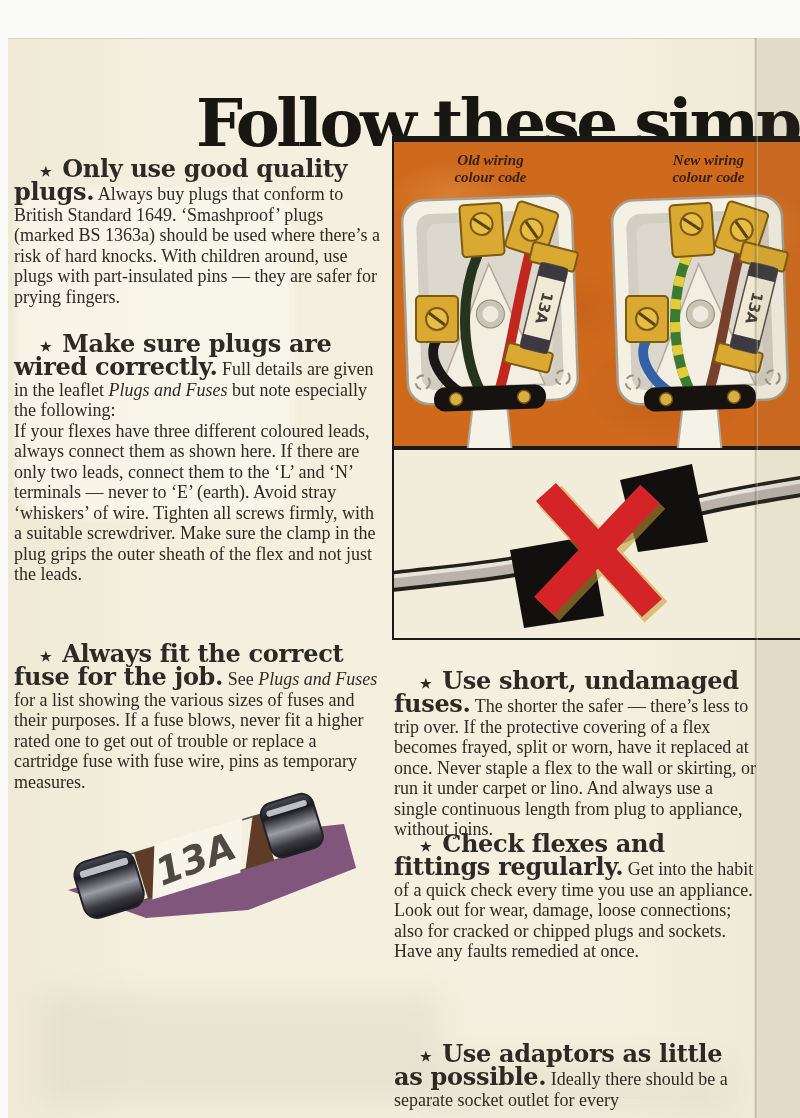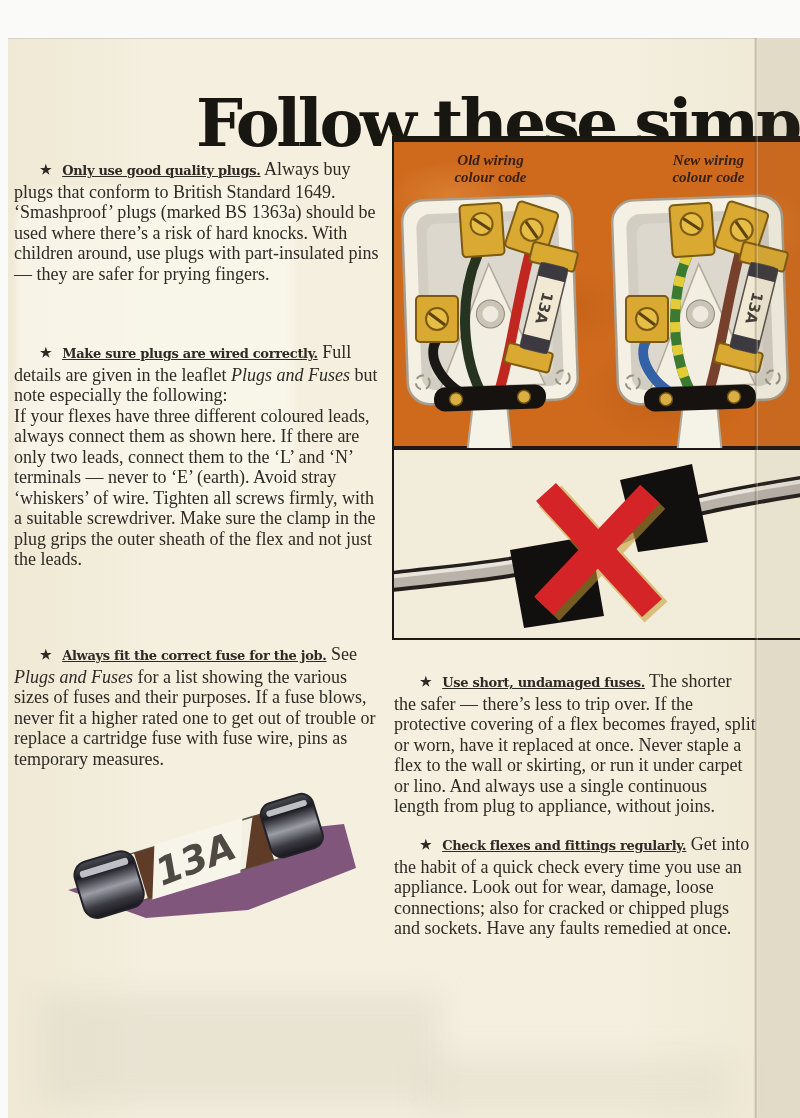--- a/index.html
+++ b/index.html
@@ -18,21 +18,21 @@
   #ghost-b2{left:430px;top:1058px;width:300px;height:58px;background:rgba(213,207,190,0.30);filter:blur(14px);}
   
   #title{position:absolute;left:196px;top:40px;width:640px;
          font-family:"DejaVu Serif",serif;font-weight:700;font-size:66px;
          letter-spacing:-3.5px;color:#181611;white-space:nowrap;}
   
   .para{position:absolute;width:368px;font-size:18px;line-height:20.5px;
         color:#2d2a25;text-indent:26px;}
   .para.leftcol{left:14px;}
   .para.rightcol{left:394px;width:362px;}
-  .para b{font-family:"DejaVu Serif",serif;font-size:13px;letter-spacing:-0.3px;text-decoration:underline;}
+  .para b{font-family:"DejaVu Serif",serif;font-size:24px;letter-spacing:-0.3px;}
   .para .star{font-size:13px;font-weight:bold;margin-right:6px;vertical-align:1.5px;}
   .para i{font-style:italic;}
   
   #wiring-panel{position:absolute;left:392px;top:136px;width:408px;height:312px;
         border-top:6px solid #1c1813;border-left:2px solid #1c1813;border-bottom:2px solid #1c1813;
         box-sizing:border-box;background-color:#cf6a1d;
         background-image:
           radial-gradient(ellipse 90px 50px at 14% 18%, rgba(255,200,120,0.22), transparent 70%),
           radial-gradient(ellipse 130px 80px at 68% 82%, rgba(130,55,0,0.20), transparent 70%),
           radial-gradient(ellipse 110px 60px at 42% 55%, rgba(155,62,4,0.16), transparent 70%),
@@ -72,21 +72,21 @@
   <div id="ghost-b2" class="ghost"></div>
 
   <h1 id="title">Follow these simple</h1>
 
   <p class="para leftcol" style="top:141px">
     <span class="star">★</span>
     <b>Only use good quality plugs.</b>
     <span>Always buy plugs that conform to British Standard 1649. ‘Smashproof’ plugs (marked BS 1363a) should be used where there’s a risk of hard knocks. With children around, use plugs with part-insulated pins — they are safer for prying fingers.</span>
   </p>
 
-  <p class="para leftcol" style="top:324px">
+  <p class="para leftcol" style="top:316px">
     <span class="star">★</span>
     <b>Make sure plugs are wired correctly.</b>
     <span>Full details are given in the leaflet </span><i>Plugs and Fuses</i><span> but note especially the following:</span><br>
     <span>If your flexes have three different coloured leads, always connect them as shown here. If there are only two leads, connect them to the ‘L’ and ‘N’ terminals — never to ‘E’ (earth). Avoid stray ‘whiskers’ of wire. Tighten all screws firmly, with a suitable screwdriver. Make sure the clamp in the plug grips the outer sheath of the flex and not just the leads.</span>
   </p>
 
   <p class="para leftcol" style="top:626px">
     <span class="star">★</span>
     <b>Always fit the correct fuse for the job.</b>
     <span>See </span><i>Plugs and Fuses</i><span> for a list showing the various sizes of fuses and their purposes. If a fuse blows, never fit a higher rated one to get out of trouble or replace a cartridge fuse with fuse wire, pins as temporary measures.</span>
@@ -97,20 +97,25 @@
     <b>Use short, undamaged fuses.</b>
     <span>The shorter the safer — there’s less to trip over. If the protective covering of a flex becomes frayed, split or worn, have it replaced at once. Never staple a flex to the wall or skirting, or run it under carpet or lino. And always use a single continuous length from plug to appliance, without joins.</span>
   </p>
 
   <p class="para rightcol" style="top:816px">
     <span class="star">★</span>
     <b>Check flexes and fittings regularly.</b>
     <span>Get into the habit of a quick check every time you use an appliance. Look out for wear, damage, loose connections; also for cracked or chipped plugs and sockets. Have any faults remedied at once.</span>
   </p>
 
+  <p class="para rightcol" style="top:1026px">
+    <span class="star">★</span>
+    <b>Use adaptors as little as possible.</b>
+    <span>Ideally there should be a separate socket outlet for every</span>
+  </p>
 
   <div id="wiring-panel">
     <div id="old-label" class="plug-label">
       <span>Old wiring</span><br>
       <span>colour code</span>
     </div>
     <div id="new-label" class="plug-label">
       <span>New wiring</span><br>
       <span>colour code</span>
     </div>

